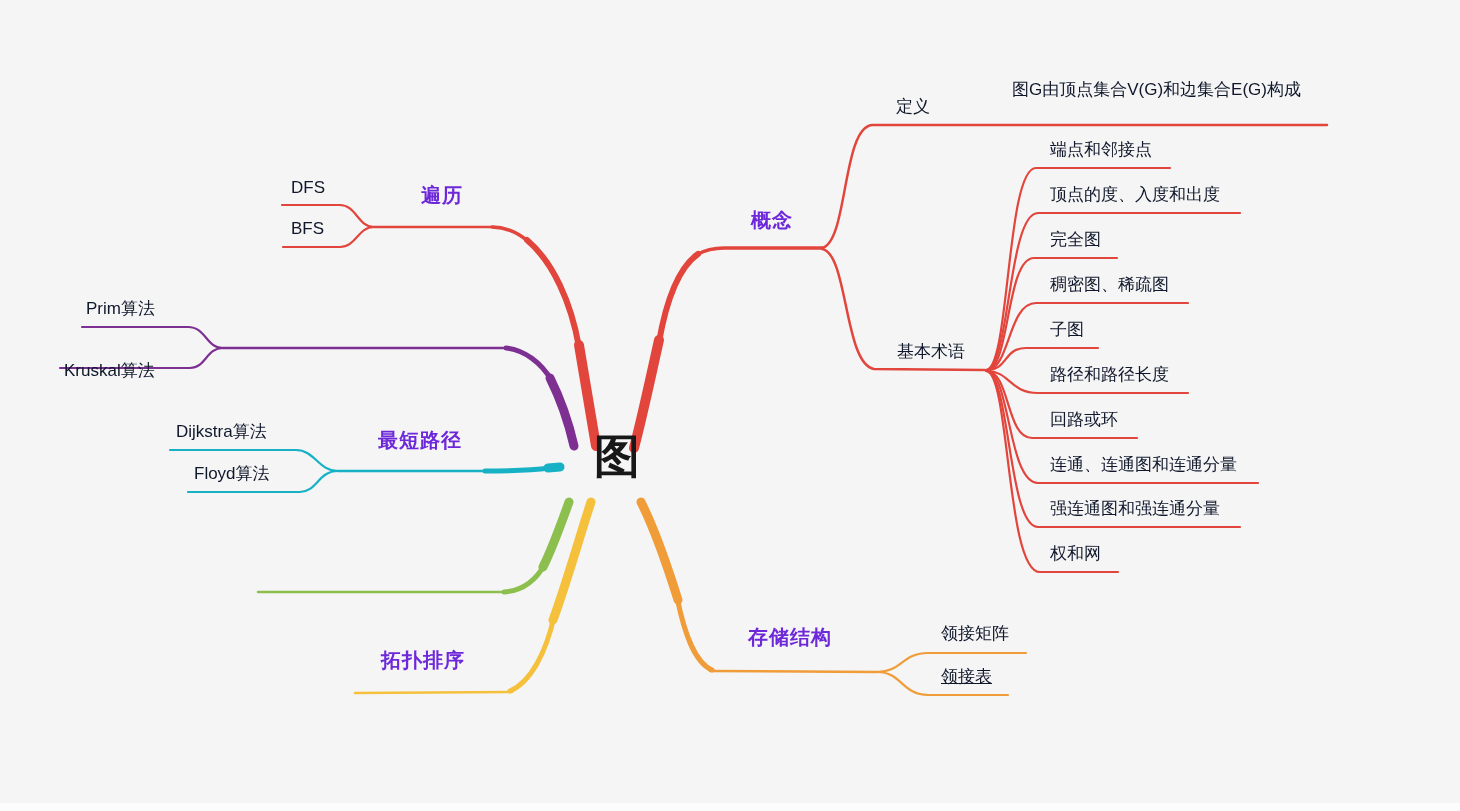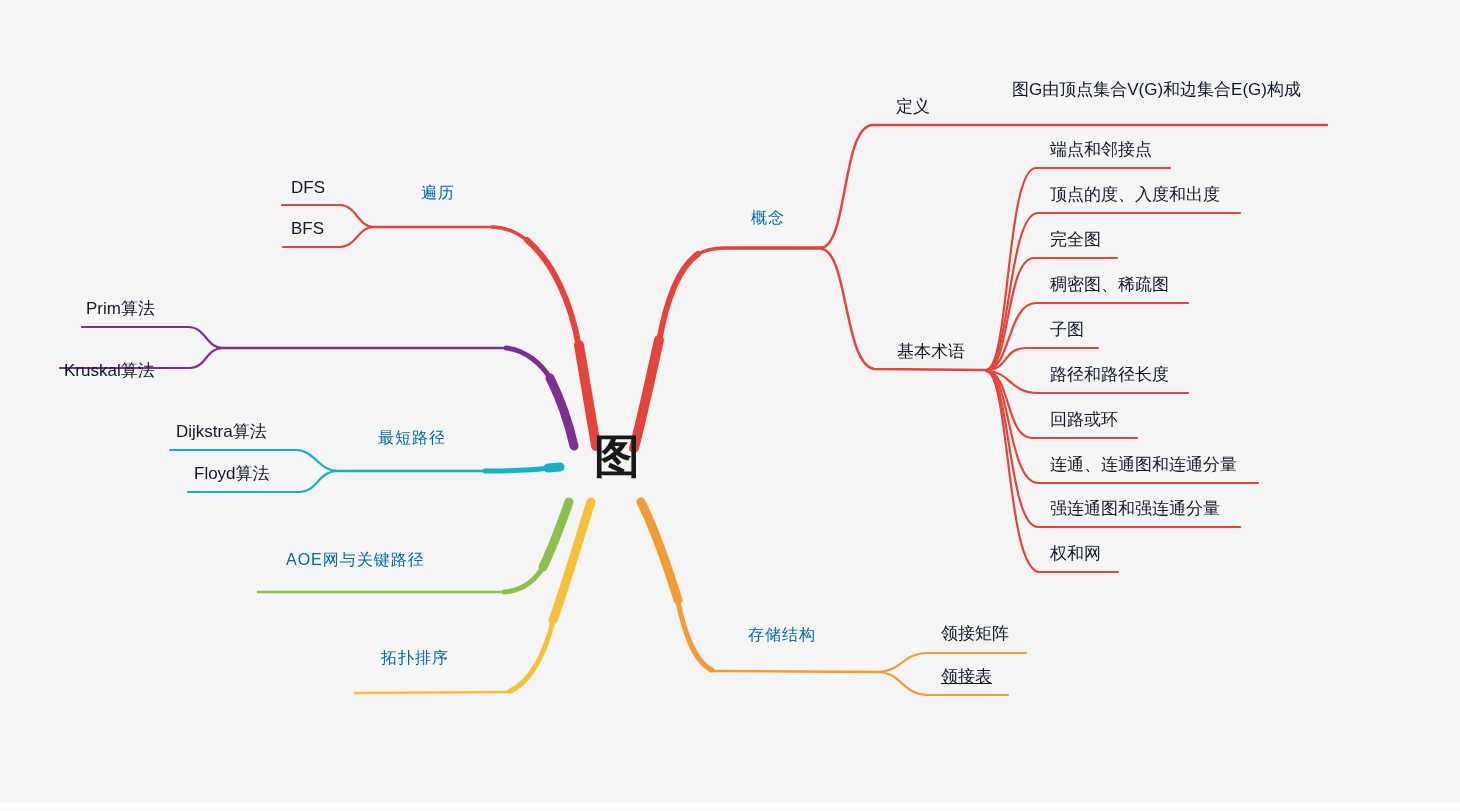--- a/index.html
+++ b/index.html
@@ -23,23 +23,23 @@
   }
   .lbl {
     position: absolute;
     white-space: nowrap;
     color: #0f172a;
     font-size: 17px;
     line-height: 1.15;
     cursor: default;
   }
   .lbl.bold {
-    font-weight: 400;
-    font-size: 16px;
-    color: #0369a1;
+    font-weight: 700;
+    font-size: 20px;
+    color: #6d28d9;
     letter-spacing: 1px;
   }
   .lbl.root {
     font-weight: 700;
     font-size: 46px;
     color: #181818;
     letter-spacing: 0;
     line-height: 1.05;
   }
   .bottom-strip {
@@ -149,17 +149,16 @@
   <div class="lbl" style="left:291px; top:178px;">DFS</div>
   <div class="lbl" style="left:291px; top:219px;">BFS</div>
 
   <div class="lbl" style="left:86px; top:299px;">Prim算法</div>
   <div class="lbl" style="left:64px; top:340px;margin-top:21px;">Kruskal算法</div>
 
   <div class="lbl bold" style="left:378px; top:429px;">最短路径</div>
   <div class="lbl" style="left:176px; top:422px;">Dijkstra算法</div>
   <div class="lbl" style="left:194px; top:464px;">Floyd算法</div>
 
-  <div class="lbl bold" style="left:286px; top:551px;">AOE网与关键路径</div>
   <div class="lbl bold" style="left:381px; top:649px;">拓扑排序</div>
 
   <div class="bottom-strip"></div>
 </div>
 
 </body></html>

